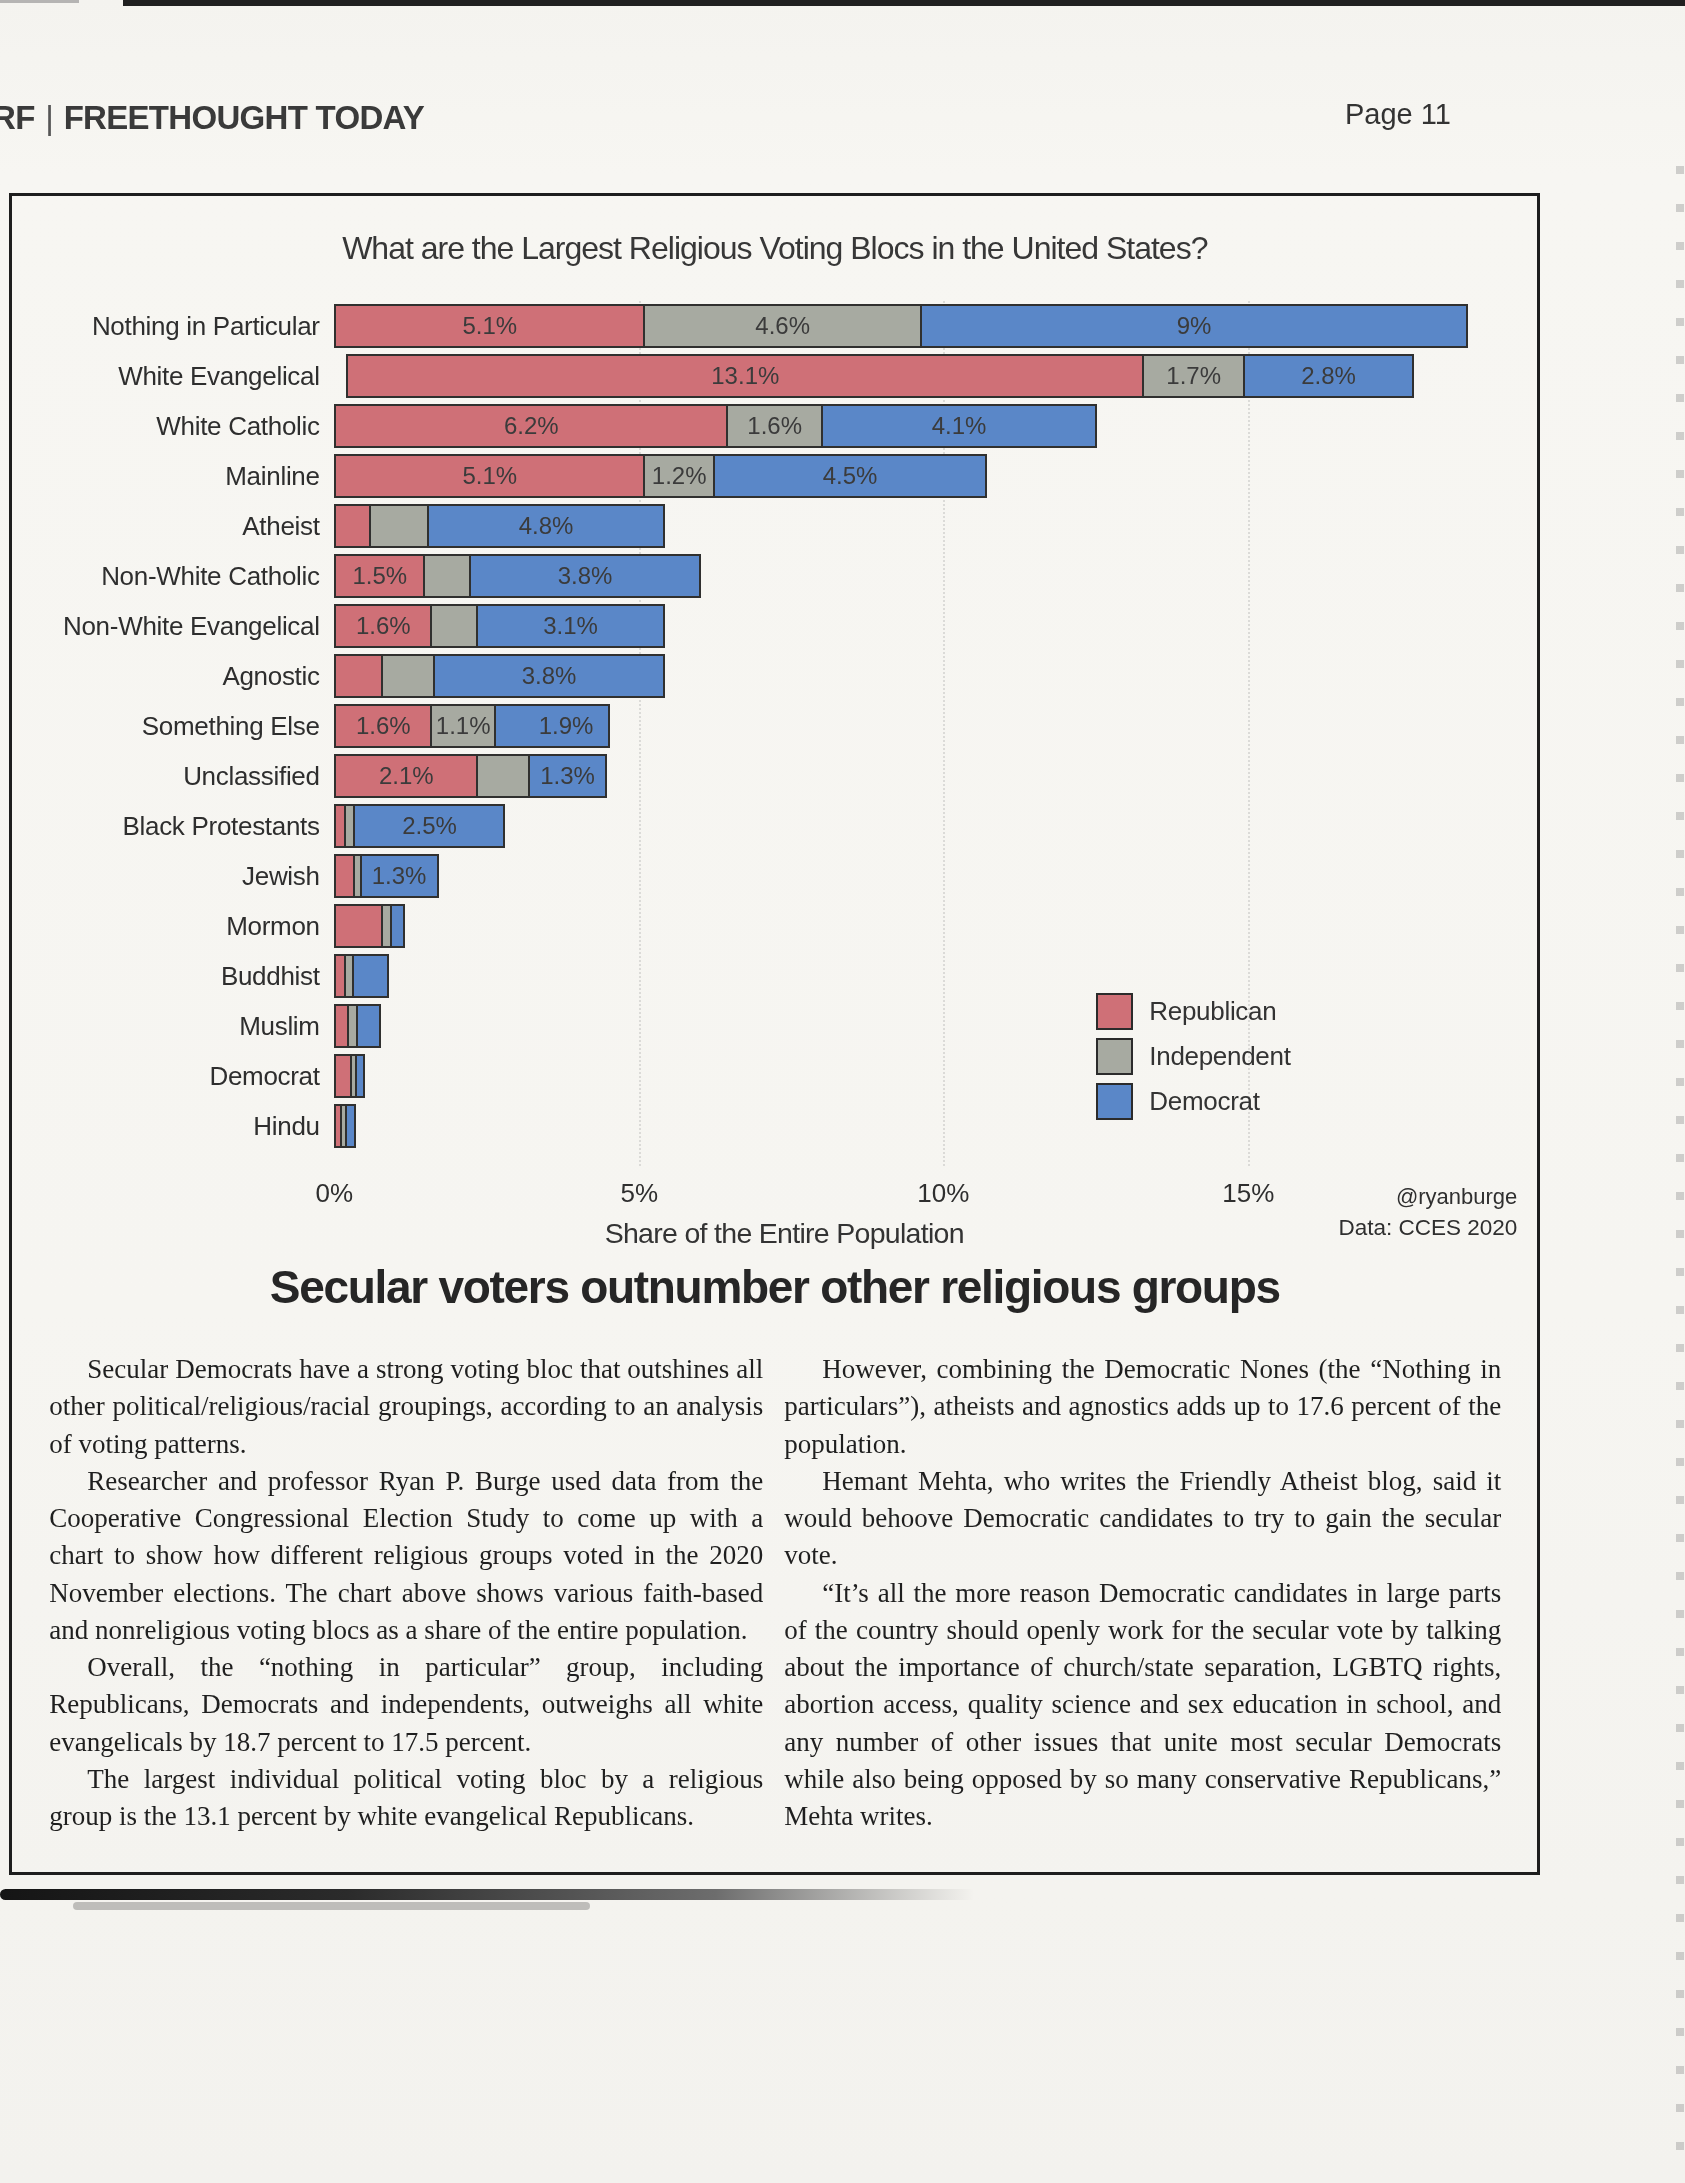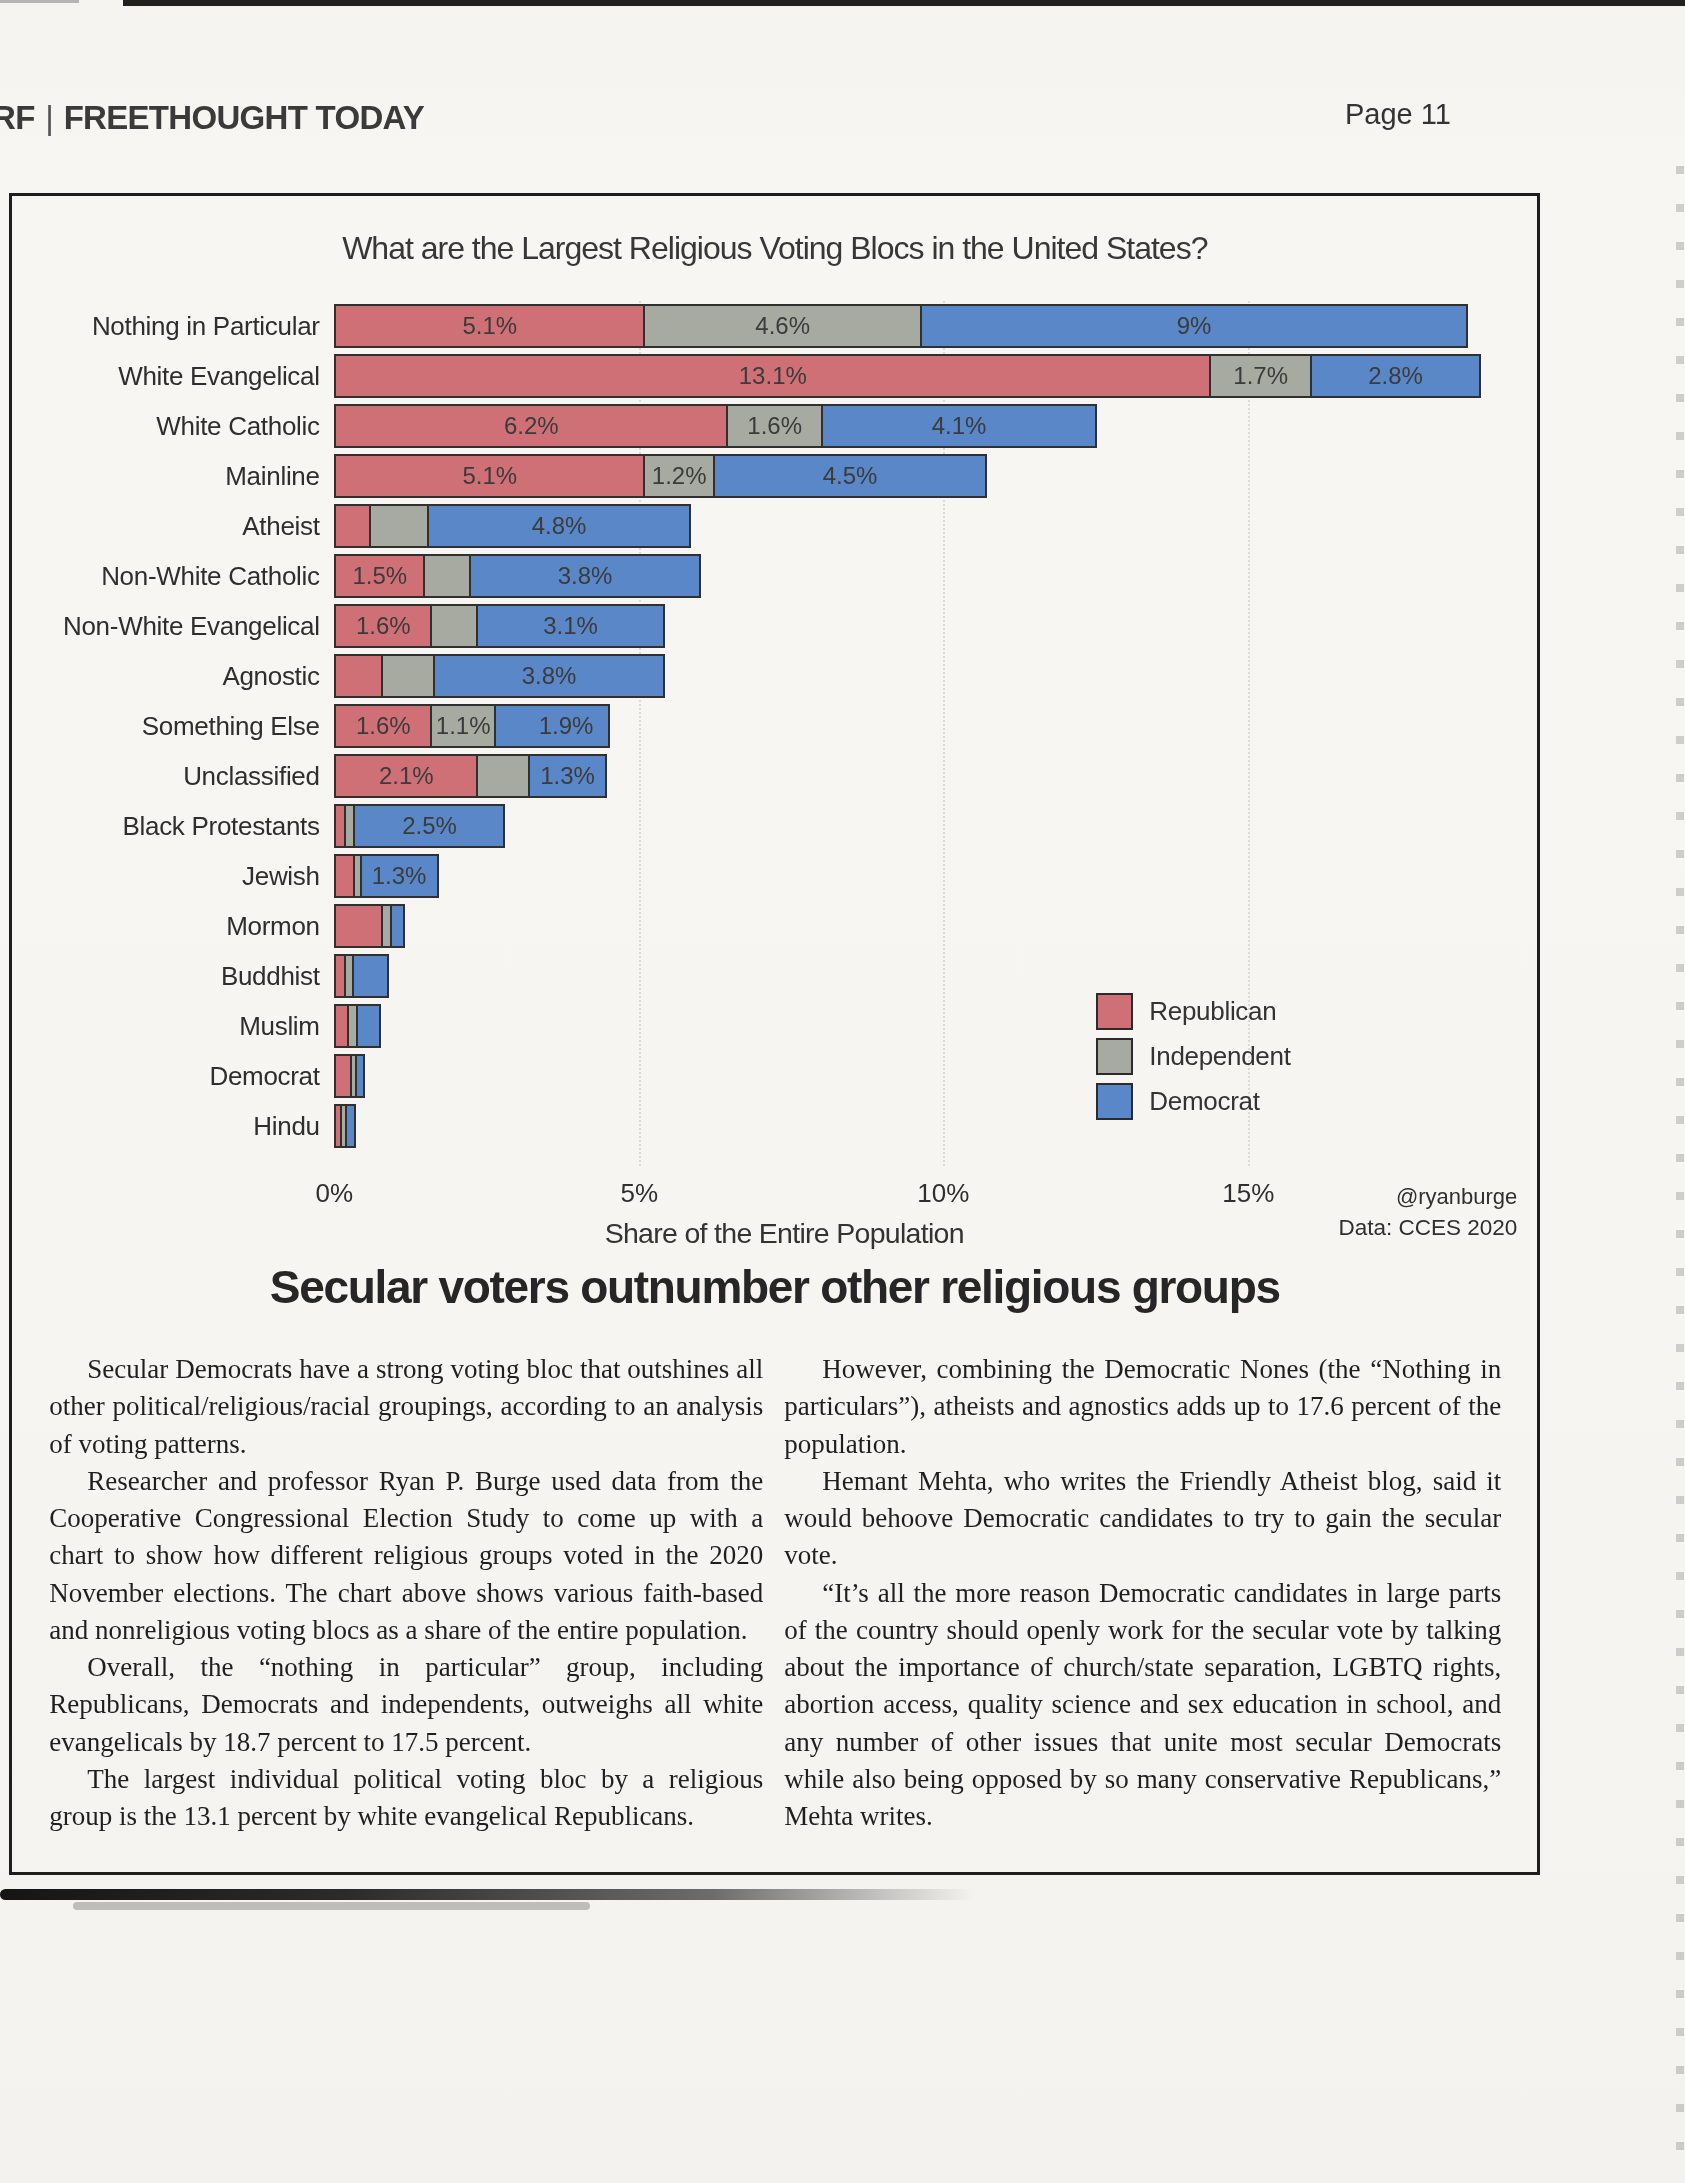--- a/index.html
+++ b/index.html
@@ -82,21 +82,21 @@
           <div class="row-label">Nothing in Particular</div>
           <div class="segs">
             <div class="seg" style="width: 311px; background: rgb(207, 112, 119);">5.1%</div>
             <div class="seg" style="width: 280px; background: rgb(167, 170, 161);">4.6%</div>
             <div class="seg" style="width: 548px; background: rgb(90, 135, 200);">9%</div>
           </div>
         </div>
         <div class="chart-row">
           <div class="row-label">White Evangelical</div>
           <div class="segs">
-            <div class="seg" style="width: 877px; background: rgb(207, 112, 119);">13.1%</div>
+            <div class="seg" style="width: 798px; background: rgb(207, 112, 119); margin-left: 12px;">13.1%</div>
             <div class="seg" style="width: 104px; background: rgb(167, 170, 161);">1.7%</div>
             <div class="seg" style="width: 171px; background: rgb(90, 135, 200);">2.8%</div>
           </div>
         </div>
         <div class="chart-row">
           <div class="row-label">White Catholic</div>
           <div class="segs">
             <div class="seg" style="width: 394px; background: rgb(207, 112, 119);">6.2%</div>
             <div class="seg" style="width: 98px; background: rgb(167, 170, 161);">1.6%</div>
             <div class="seg" style="width: 276px; background: rgb(90, 135, 200);">4.1%</div>
@@ -108,21 +108,21 @@
             <div class="seg" style="width: 311px; background: rgb(207, 112, 119);">5.1%</div>
             <div class="seg" style="width: 73px; background: rgb(167, 170, 161);">1.2%</div>
             <div class="seg" style="width: 274px; background: rgb(90, 135, 200);">4.5%</div>
           </div>
         </div>
         <div class="chart-row">
           <div class="row-label">Atheist</div>
           <div class="segs">
             <div class="seg" style="width: 37px; background: rgb(207, 112, 119);"></div>
             <div class="seg" style="width: 61px; background: rgb(167, 170, 161);"></div>
-            <div class="seg" style="width: 264px; background: rgb(90, 135, 200);">4.8%</div>
+            <div class="seg" style="width: 238px; background: rgb(90, 135, 200);">4.8%</div>
           </div>
         </div>
         <div class="chart-row">
           <div class="row-label">Non-White Catholic</div>
           <div class="segs">
             <div class="seg" style="width: 91px; background: rgb(207, 112, 119);">1.5%</div>
             <div class="seg" style="width: 49px; background: rgb(167, 170, 161);"></div>
             <div class="seg" style="width: 232px; background: rgb(90, 135, 200);">3.8%</div>
           </div>
         </div>

